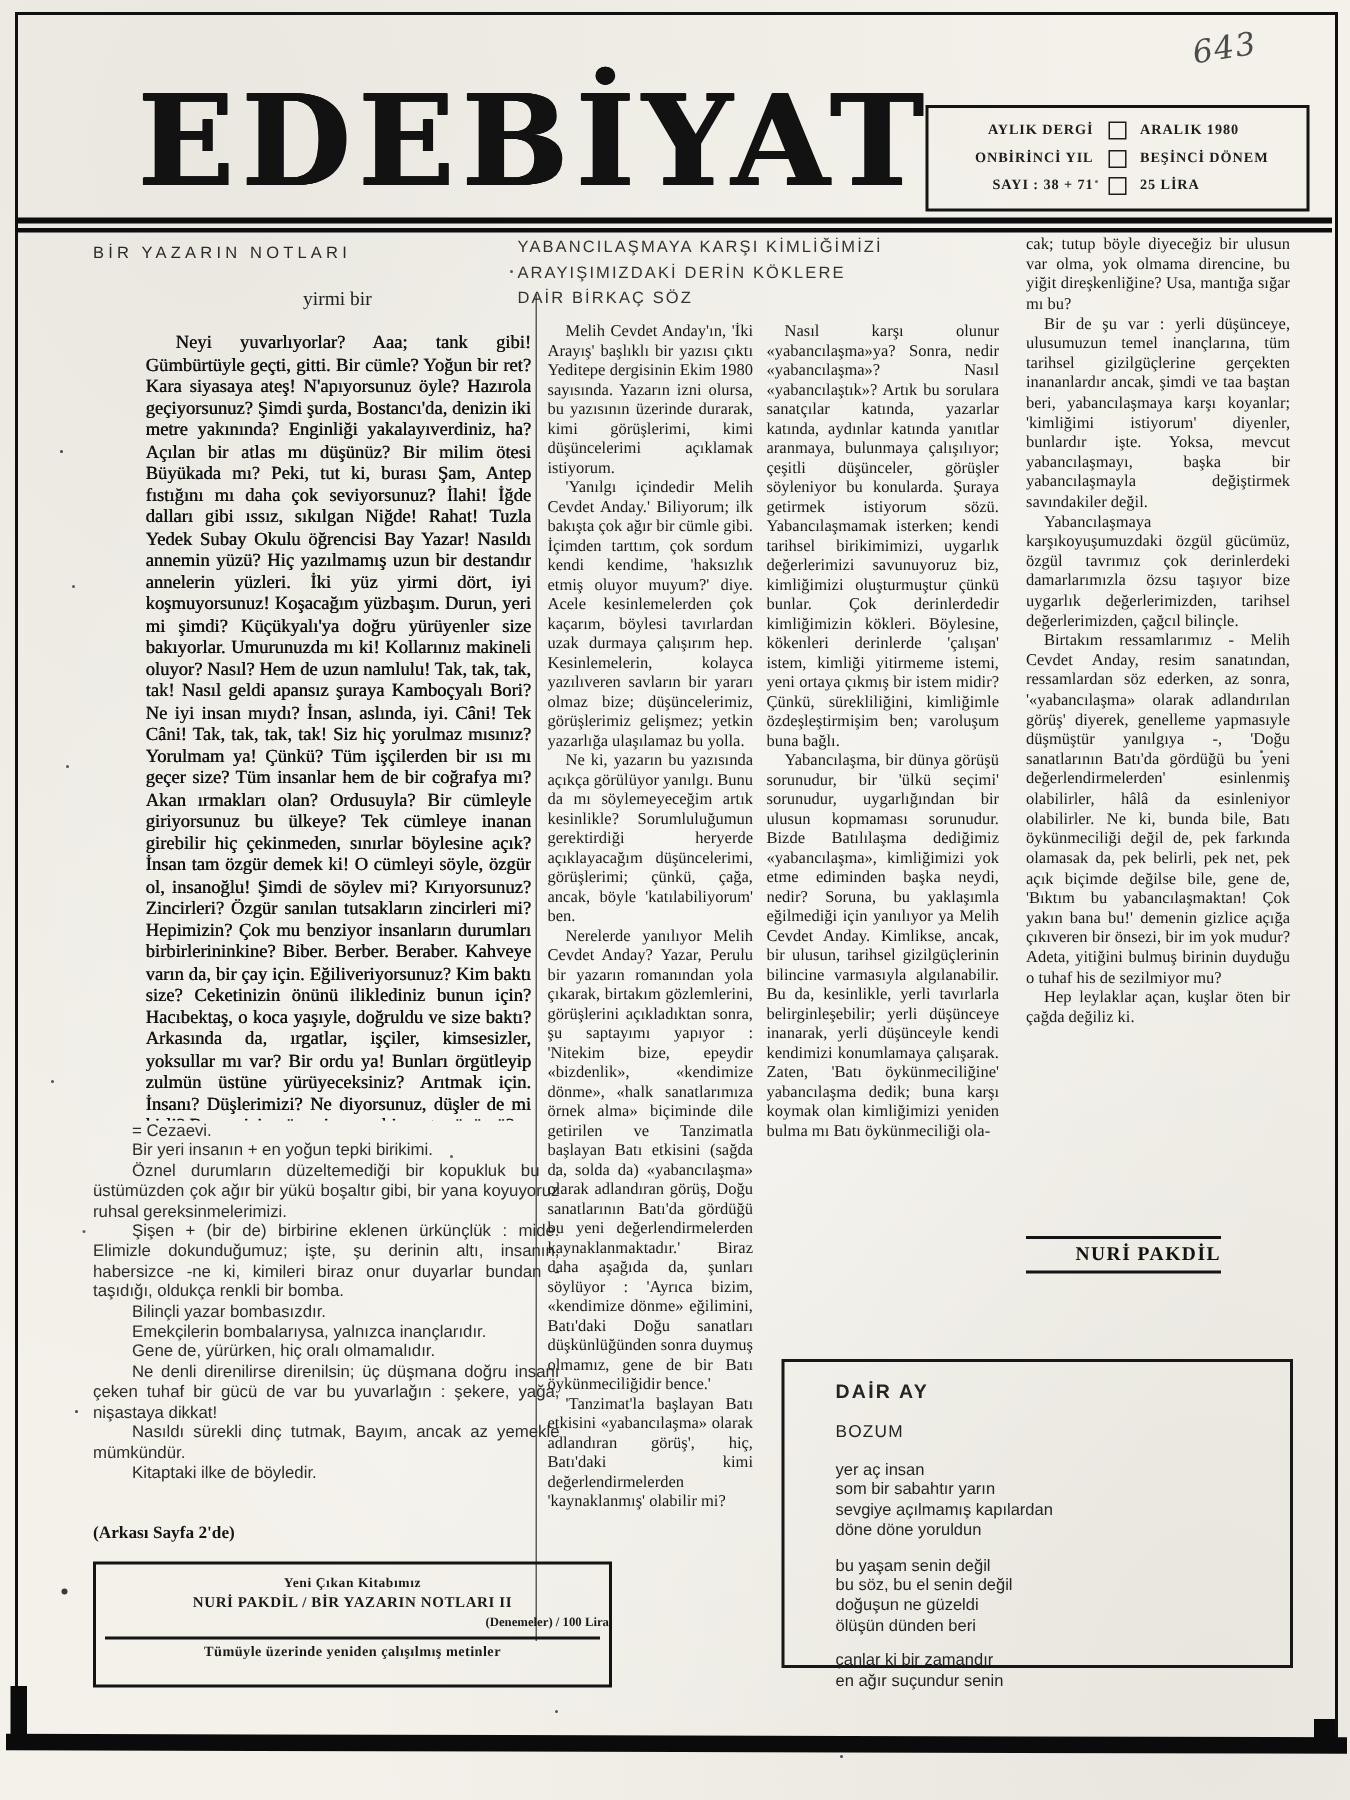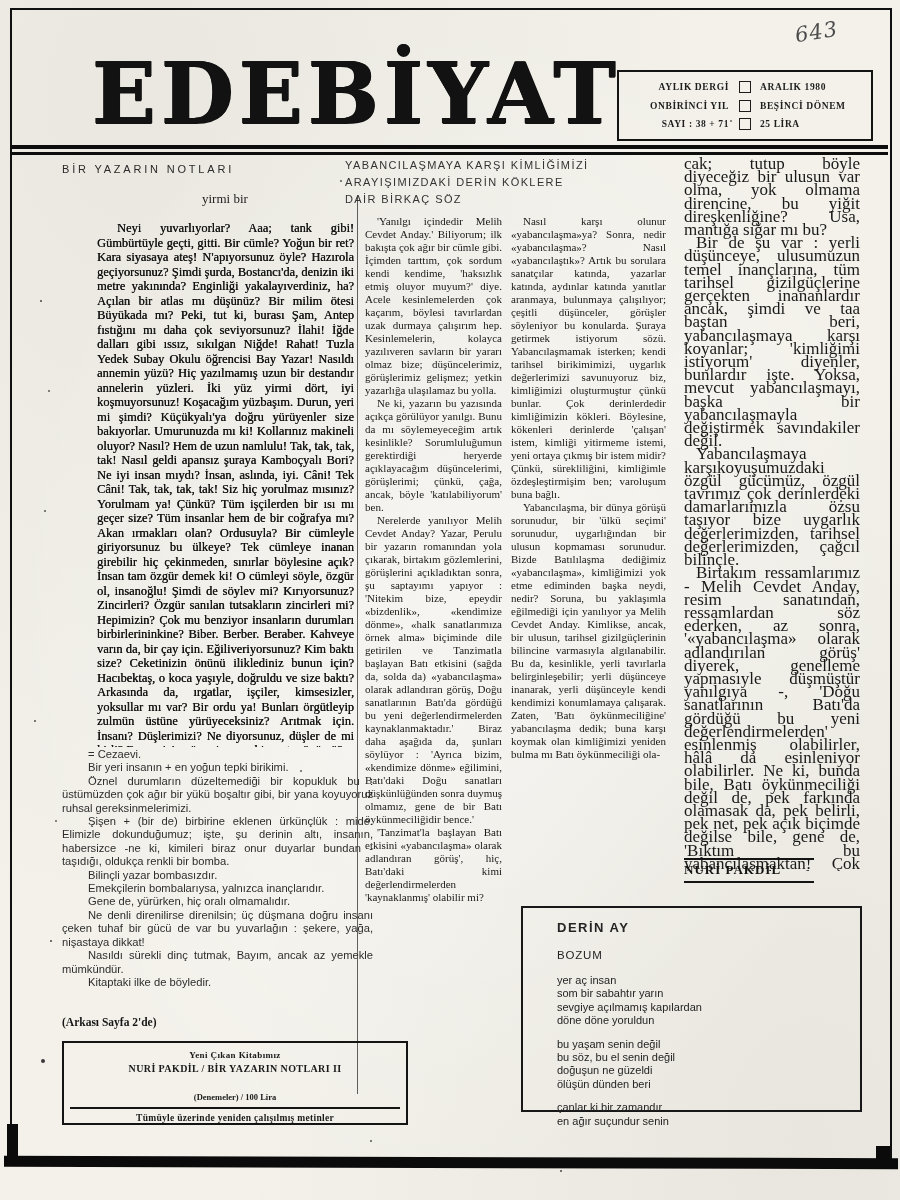--- a/index.html
+++ b/index.html
@@ -55,35 +55,35 @@
   .notes{position:absolute;left:62px;top:748px;width:311px;height:266px;overflow:hidden;
     font-family:"Liberation Sans",sans-serif;font-size:11.2px;line-height:13.4px;
     text-align:justify;color:#2d2d2d;}
   .notes p{margin:0;text-indent:26px;}
   .continuation{position:absolute;left:62px;top:1016px;font-size:11.5px;font-weight:bold;color:#161616;}
 
   .adbox{position:absolute;left:62px;top:1041px;width:346px;height:84px;border:2px solid #141414;
     box-sizing:border-box;text-align:center;color:#1a1a1a;padding-top:7px;}
   .adbox .l1{font-size:9px;font-weight:bold;letter-spacing:.4px;}
   .adbox .l2{font-size:10px;font-weight:bold;margin-top:3px;letter-spacing:.4px;}
-  .adbox .l3{font-size:8.5px;font-weight:bold;margin-top:18px;}
+  .adbox .l3{font-size:8.5px;font-weight:bold;margin-top:2px;text-align:right;}
   .adbox .div{border-top:2.5px solid #141414;margin:5px 6px 0 6px;}
   .adbox .l4{font-size:9.5px;font-weight:bold;margin-top:4px;letter-spacing:.3px;}
 
   
   .colA{position:absolute;left:365px;top:215px;width:137px;height:882px;overflow:hidden;}
   .colB{position:absolute;left:511px;top:215px;width:155px;height:688px;overflow:hidden;}
   .colC{position:absolute;left:684px;top:157px;width:176px;height:714px;overflow:hidden;}
   .coltext{font-size:11px;line-height:13px;text-align:justify;color:#191919;}
-  .colC .coltext{font-size:17px;line-height:13.2px;}
+  .colC .coltext{font-size:11px;line-height:13.2px;}
   .coltext p{margin:0;text-indent:12px;}
   .coltext p.noindent{text-indent:0;}
-  .signature{position:absolute;left:684px;top:858px;width:130px;border-top:2px solid #141414;
+  .signature{position:absolute;left:684px;top:824px;width:130px;border-top:2px solid #141414;
     border-bottom:2px solid #141414;padding:2px 0 3px 0;font-weight:bold;font-size:13px;
-    letter-spacing:1px;color:#121212;}
+    letter-spacing:1px;color:#121212;text-align:right;}
 
   
   .poembox{position:absolute;left:521px;top:906px;width:341px;height:206px;border:2px solid #181818;
     box-sizing:border-box;padding:12px 10px 0 34px;font-family:"Liberation Sans",sans-serif;color:#242424;}
   .poem-author{font-size:13px;font-weight:bold;letter-spacing:1.5px;}
   .poem-title{font-size:11.5px;letter-spacing:.8px;margin-top:14px;}
   .stanza{white-space:pre-line;font-size:11px;line-height:13.4px;margin-top:10px;}
   .stanza.first{margin-top:13px;}
 </style>
 </head>
@@ -151,47 +151,49 @@
     <div class="div"></div>
     <div class="l4">Tümüyle üzerinde yeniden çalışılmış metinler</div>
   </div>
 
   <div class="main-title">YABANCILAŞMAYA KARŞI KİMLİĞİMİZİ
 ARAYIŞIMIZDAKİ DERİN KÖKLERE
 DAİR BİRKAÇ SÖZ</div>
 
   <div class="colA">
     <div class="coltext">
+      <p>Melih Cevdet Anday'ın, 'İki Arayış' başlıklı bir yazısı çıktı Yeditepe dergisinin Ekim 1980 sayısında. Yazarın izni olursa, bu yazısının üzerinde durarak, kimi görüşlerimi, kimi düşüncelerimi açıklamak istiyorum.</p>
       <p>'Yanılgı içindedir Melih Cevdet Anday.' Biliyorum; ilk bakışta çok ağır bir cümle gibi. İçimden tarttım, çok sordum kendi kendime, 'haksızlık etmiş oluyor muyum?' diye. Acele kesinlemelerden çok kaçarım, böylesi tavırlardan uzak durmaya çalışırım hep. Kesinlemelerin, kolayca yazılıveren savların bir yararı olmaz bize; düşüncelerimiz, görüşlerimiz gelişmez; yetkin yazarlığa ulaşılamaz bu yolla.</p>
       <p>Ne ki, yazarın bu yazısında açıkça görülüyor yanılgı. Bunu da mı söylemeyeceğim artık kesinlikle? Sorumluluğumun gerektirdiği heryerde açıklayacağım düşüncelerimi, görüşlerimi; çünkü, çağa, ancak, böyle 'katılabiliyorum' ben.</p>
       <p>Nerelerde yanılıyor Melih Cevdet Anday? Yazar, Perulu bir yazarın romanından yola çıkarak, birtakım gözlemlerini, görüşlerini açıkladıktan sonra, şu saptayımı yapıyor : 'Nitekim bize, epeydir «bizdenlik», «kendimize dönme», «halk sanatlarımıza örnek alma» biçiminde dile getirilen ve Tanzimatla başlayan Batı etkisini (sağda da, solda da) «yabancılaşma» olarak adlandıran görüş, Doğu sanatlarının Batı'da gördüğü bu yeni değerlendirmelerden kaynaklanmaktadır.' Biraz daha aşağıda da, şunları söylüyor : 'Ayrıca bizim, «kendimize dönme» eğilimini, Batı'daki Doğu sanatları düşkünlüğünden sonra duymuş olmamız, gene de bir Batı öykünmeciliğidir bence.'</p>
       <p>'Tanzimat'la başlayan Batı etkisini «yabancılaşma» olarak adlandıran görüş', hiç, Batı'daki kimi değerlendirmelerden 'kaynaklanmış' olabilir mi?</p>
     </div>
   </div>
 
   <div class="colB">
     <div class="coltext">
       <p>Nasıl karşı olunur «yabancılaşma»ya? Sonra, nedir «yabancılaşma»? Nasıl «yabancılaştık»? Artık bu sorulara sanatçılar katında, yazarlar katında, aydınlar katında yanıtlar aranmaya, bulunmaya çalışılıyor; çeşitli düşünceler, görüşler söyleniyor bu konularda. Şuraya getirmek istiyorum sözü. Yabancılaşmamak isterken; kendi tarihsel birikimimizi, uygarlık değerlerimizi savunuyoruz biz, kimliğimizi oluşturmuştur çünkü bunlar. Çok derinlerdedir kimliğimizin kökleri. Böylesine, kökenleri derinlerde 'çalışan' istem, kimliği yitirmeme istemi, yeni ortaya çıkmış bir istem midir? Çünkü, sürekliliğini, kimliğimle özdeşleştirmişim ben; varoluşum buna bağlı.</p>
       <p>Yabancılaşma, bir dünya görüşü sorunudur, bir 'ülkü seçimi' sorunudur, uygarlığından bir ulusun kopmaması sorunudur. Bizde Batılılaşma dediğimiz «yabancılaşma», kimliğimizi yok etme ediminden başka neydi, nedir? Soruna, bu yaklaşımla eğilmediği için yanılıyor ya Melih Cevdet Anday. Kimlikse, ancak, bir ulusun, tarihsel gizilgüçlerinin bilincine varmasıyla algılanabilir. Bu da, kesinlikle, yerli tavırlarla belirginleşebilir; yerli düşünceye inanarak, yerli düşünceyle kendi kendimizi konumlamaya çalışarak. Zaten, 'Batı öykünmeciliğine' yabancılaşma dedik; buna karşı koymak olan kimliğimizi yeniden bulma mı Batı öykünmeciliği ola-</p>
     </div>
   </div>
 
   <div class="colC">
     <div class="coltext">
       <p class="noindent">cak; tutup böyle diyeceğiz bir ulusun var olma, yok olmama direncine, bu yiğit direşkenliğine? Usa, mantığa sığar mı bu?</p>
       <p>Bir de şu var : yerli düşünceye, ulusumuzun temel inançlarına, tüm tarihsel gizilgüçlerine gerçekten inananlardır ancak, şimdi ve taa baştan beri, yabancılaşmaya karşı koyanlar; 'kimliğimi istiyorum' diyenler, bunlardır işte. Yoksa, mevcut yabancılaşmayı, başka bir yabancılaşmayla değiştirmek savındakiler değil.</p>
       <p>Yabancılaşmaya karşıkoyuşumuzdaki özgül gücümüz, özgül tavrımız çok derinlerdeki damarlarımızla özsu taşıyor bize uygarlık değerlerimizden, tarihsel değerlerimizden, çağcıl bilinçle.</p>
       <p>Birtakım ressamlarımız - Melih Cevdet Anday, resim sanatından, ressamlardan söz ederken, az sonra, '«yabancılaşma» olarak adlandırılan görüş' diyerek, genelleme yapmasıyle düşmüştür yanılgıya -, 'Doğu sanatlarının Batı'da gördüğü bu yeni değerlendirmelerden' esinlenmiş olabilirler, hâlâ da esinleniyor olabilirler. Ne ki, bunda bile, Batı öykünmeciliği değil de, pek farkında olamasak da, pek belirli, pek net, pek açık biçimde değilse bile, gene de, 'Bıktım bu yabancılaşmaktan! Çok yakın bana bu!' demenin gizlice açığa çıkıveren bir önsezi, bir im yok mudur? Adeta, yitiğini bulmuş birinin duyduğu o tuhaf his de sezilmiyor mu?</p>
+      <p>Hep leylaklar açan, kuşlar öten bir çağda değiliz ki.</p>
     </div>
   </div>
 
   <div class="signature">NURİ PAKDİL</div>
 
   <div class="poembox">
-    <div class="poem-author">DERİN AY</div>
+    <div class="poem-author">DAİR AY</div>
     <div class="poem-title">BOZUM</div>
     <div class="stanza first">yer aç insan
 som bir sabahtır yarın
 sevgiye açılmamış kapılardan
 döne döne yoruldun</div>
     <div class="stanza">bu yaşam senin değil
 bu söz, bu el senin değil
 doğuşun ne güzeldi
 ölüşün dünden beri</div>
     <div class="stanza">çanlar ki bir zamandır

